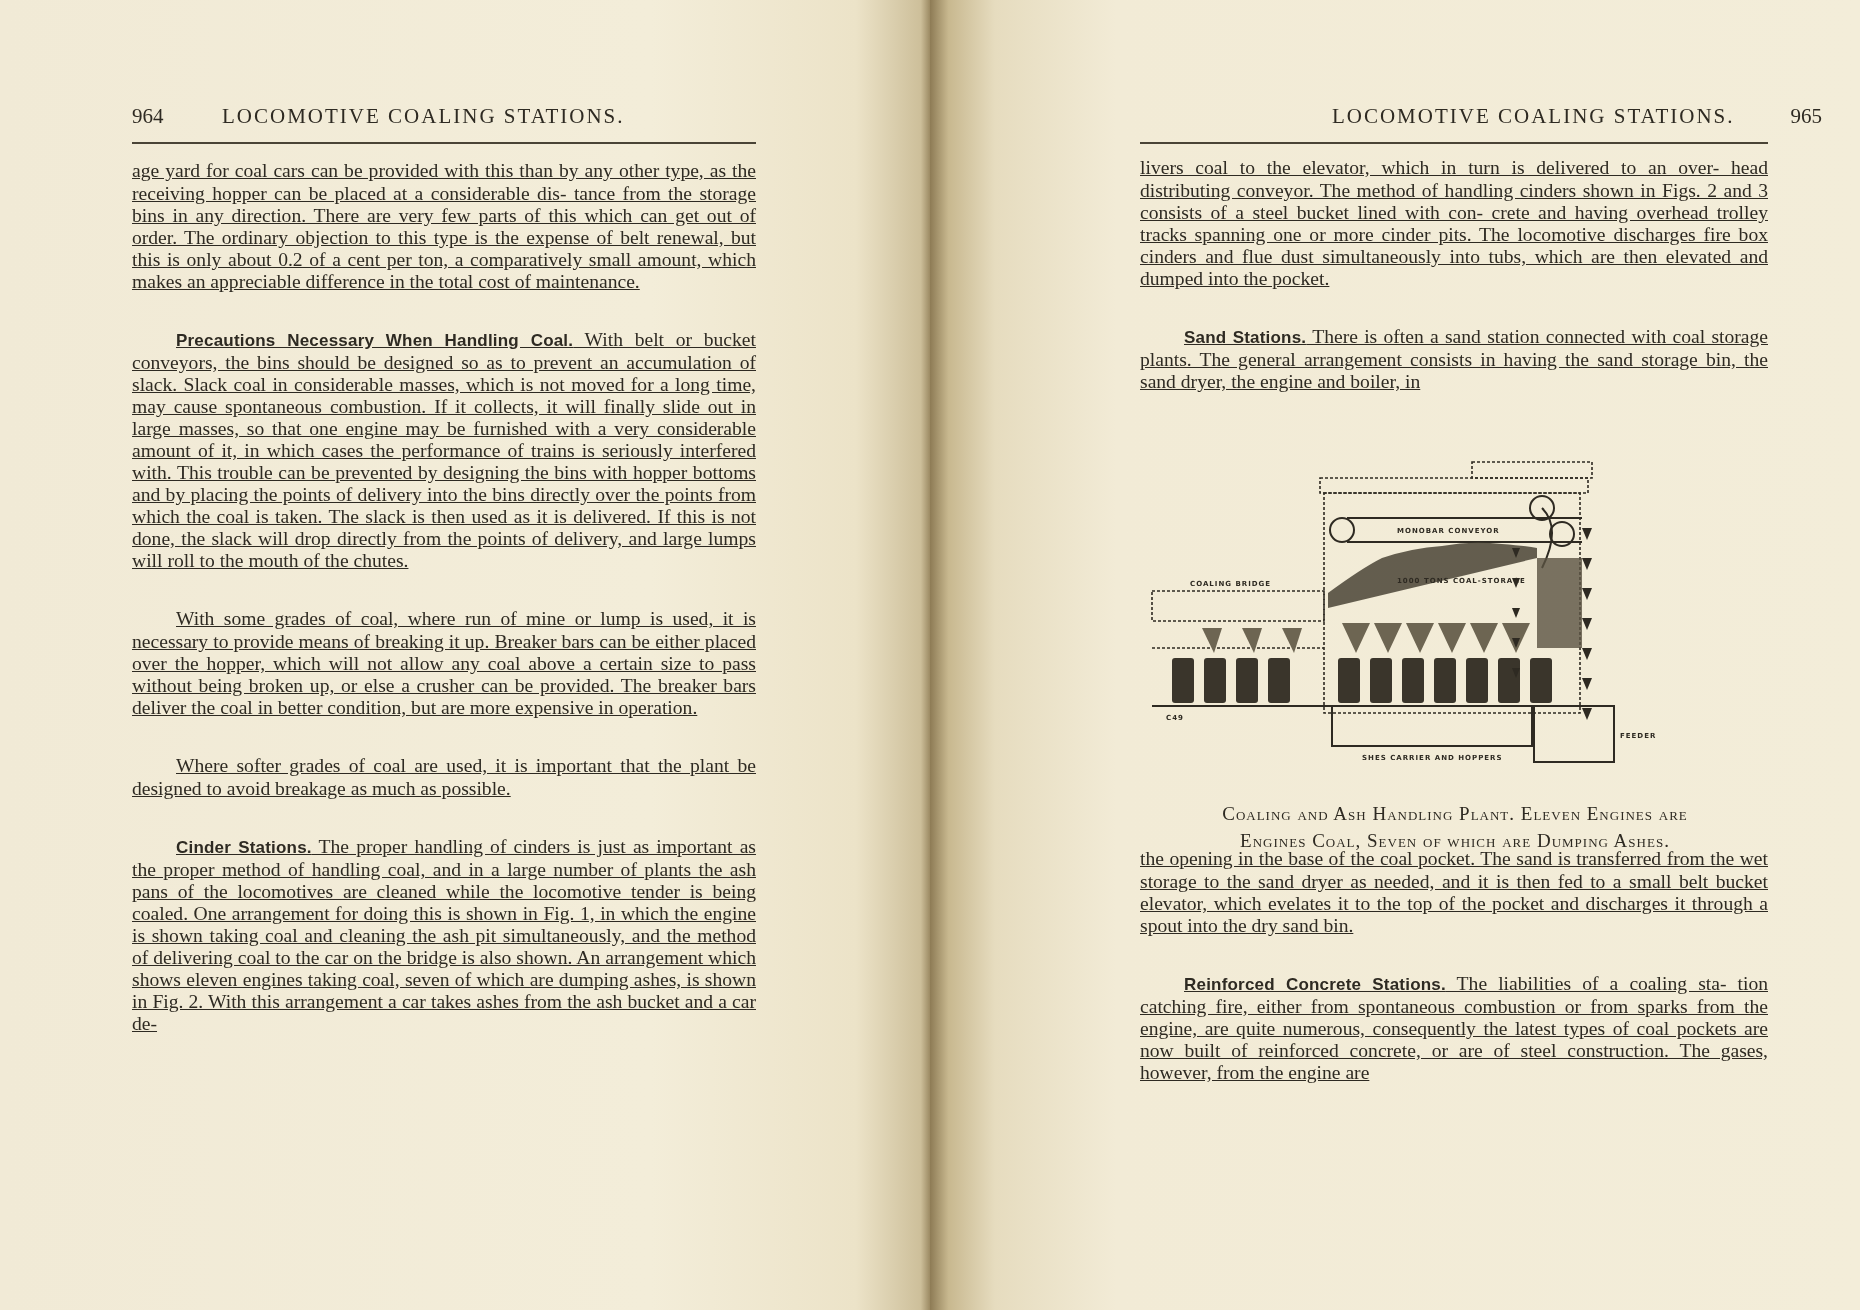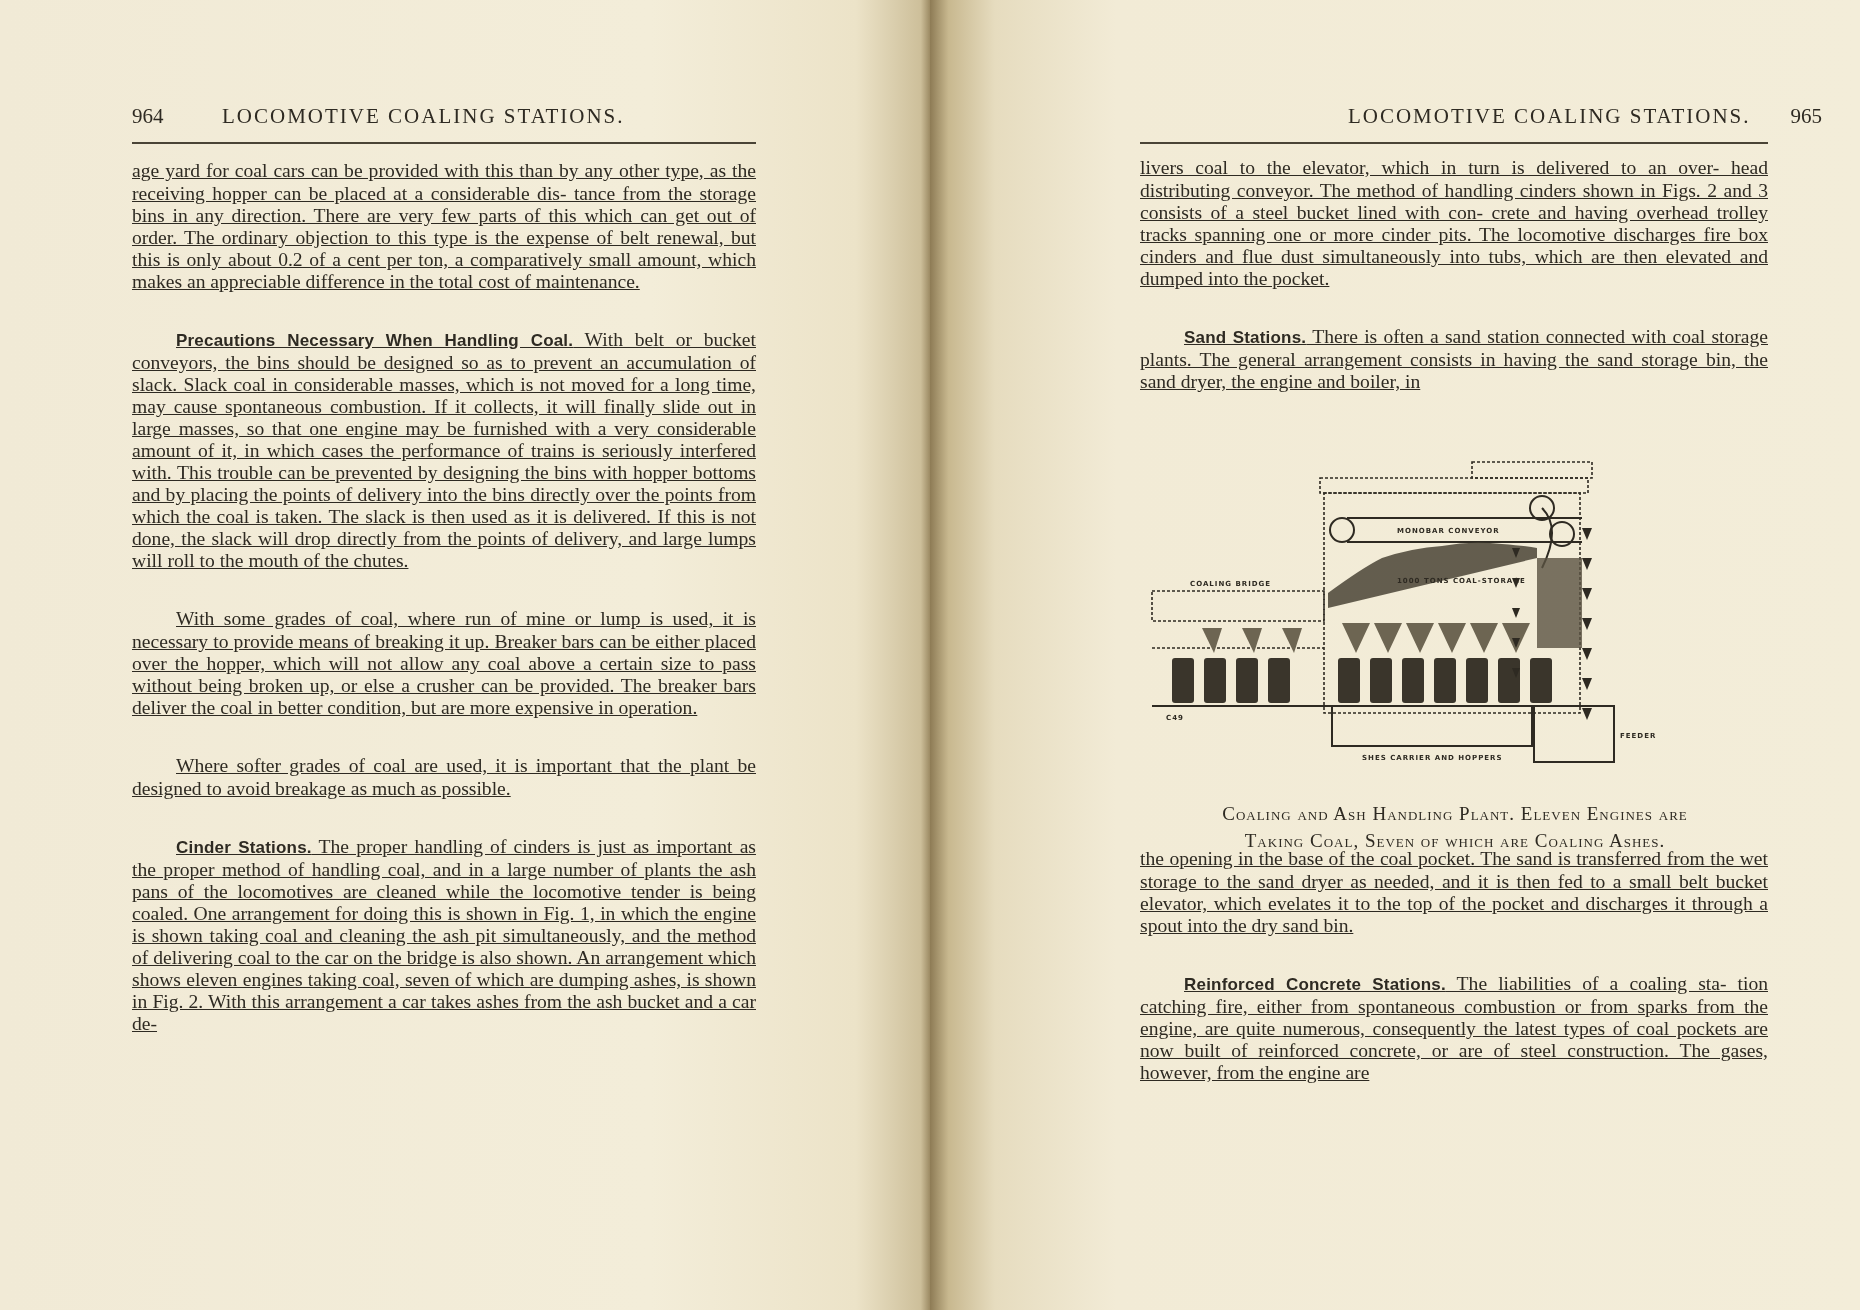--- a/index.html
+++ b/index.html
@@ -22,21 +22,21 @@
   }
   .running-head {
     position: absolute; top: 104px;
     font-size: 21px; letter-spacing: 2px;
     display: flex; align-items: baseline;
   }
   .left .running-head { left: 132px; width: 622px; }
   .right .running-head { left: 1200px; }
   .left .running-head .folio { width: 90px; letter-spacing: 0; }
   .right .running-head { left: 270px; width: 622px; justify-content: flex-end; }
-  .right .running-head .folio { margin-left: 40px; letter-spacing: 0; }
+  .right .running-head .folio { margin-left: 56px; letter-spacing: 0; }
   .rule {
     position: absolute; top: 142px; height: 2px; background: #4a4436;
   }
   .left .rule { left: 132px; width: 624px; }
   .right .rule { left: 210px; width: 628px; }
   .text {
     position: absolute; font-size: 19.6px; line-height: 22px;
     text-align: justify; hyphens: manual; text-decoration: underline;
   }
   .left .text { left: 132px; top: 160px; width: 624px; }
@@ -178,21 +178,21 @@
       <text class="fig-text" x="255" y="135">1000 TONS COAL-STORAGE</text>
       <text class="fig-text" x="48" y="138">COALING BRIDGE</text>
       <text class="fig-text" x="220" y="312">SHES CARRIER AND HOPPERS</text>
       <text class="fig-text" x="400" y="330">COAL ELEVATOR</text>
       <text class="fig-text" x="478" y="290">FEEDER</text>
       <text class="fig-text" x="24" y="272">C49</text>
     </svg>
 
     <div class="caption">
       <div>Coaling and Ash Handling Plant.  Eleven Engines are</div>
-      <div>Taking Coal, Seven of which are Coaling Ashes.</div>
+      <div>Engines Coal, Seven of which are Dumping Ashes.</div>
     </div>
 
     <div class="text bottom">
       <p>
         <span class="head-run"></span><span>the opening in the base of the coal pocket.  The sand is transferred from the wet storage to the sand dryer as needed, and it is then fed to a small belt bucket elevator, which evelates it to the top of the pocket and discharges it through a spout into the dry sand bin.</span>
       </p>
       <p class="indent">
         <span class="head-run">Reinforced Concrete Stations.</span><span> The liabilities of a coaling sta- tion catching fire, either from spontaneous combustion or from sparks from the engine, are quite numerous, consequently the latest types of coal pockets are now built of reinforced concrete, or are of steel construction.  The gases, however, from the engine are</span>
       </p>
     </div>

